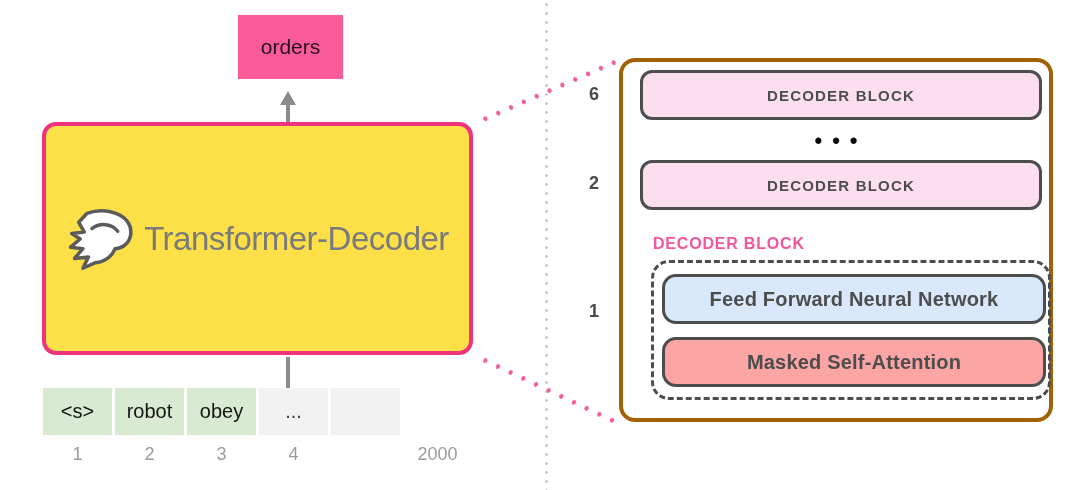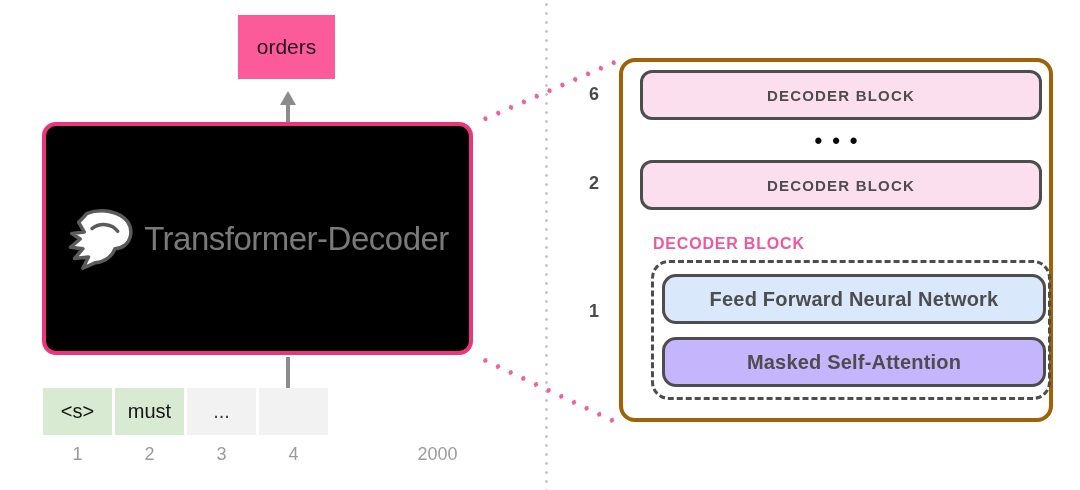--- a/index.html
+++ b/index.html
@@ -20,33 +20,33 @@
     position:absolute; height:5px;
     background-image:radial-gradient(circle closest-side, #ef5e9e 85%, transparent);
     background-size:14px 5px; background-repeat:repeat-x;
     transform-origin:left center;
   }
   .pink-dots.top { left:479px; top:119px; width:155px; transform:rotate(-23.6deg); }
   .pink-dots.bottom { left:479px; top:355px; width:157px; transform:rotate(25.3deg); }
 
   
   .orders-box {
-    position:absolute; left:238px; top:15px; width:97px; height:64px;
+    position:absolute; left:238px; top:15px; width:105px; height:64px;
     background:#fb5b98; display:flex; align-items:center; justify-content:center;
     font-size:21px; color:#26101f;
   }
   .up-arrow-line { position:absolute; left:286px; top:104px; width:4px; height:19px; background:#8c8c8c; }
   .up-arrow-head {
     position:absolute; left:280px; top:91px; width:0; height:0;
     border-left:8px solid transparent; border-right:8px solid transparent;
     border-bottom:14px solid #8c8c8c;
   }
   .main-box {
     position:absolute; left:42px; top:122px; width:431px; height:233px;
-    box-sizing:border-box; background:#000000; border:4px solid #f0337d; border-radius:14px;
+    box-sizing:border-box; background:#fde047; border:4px solid #f0337d; border-radius:14px;
     display:flex; align-items:center; justify-content:center; gap:8px;
   }
   .main-title { font-size:33px; color:#7a7a7a; letter-spacing:-0.5px; white-space:nowrap; }
   .logo { width:70px; height:64px; flex:0 0 auto; }
 
   .down-connector { position:absolute; left:286px; top:357px; width:4px; height:31px; background:#8c8c8c; }
 
   .token-row { position:absolute; left:43px; top:388px; display:flex; gap:3px; }
   .token-cell {
     width:69px; height:47px; display:flex; align-items:center; justify-content:center;
@@ -82,21 +82,21 @@
     position:absolute; left:28px; top:198px; width:400px; height:140px; box-sizing:border-box;
     border:3px dashed #4d4d4d; border-radius:18px;
   }
   .layer {
     position:absolute; left:8px; width:384px; height:50px; box-sizing:border-box;
     border:3px solid #4d4d4d; border-radius:14px;
     display:flex; align-items:center; justify-content:center;
     font-size:20px; font-weight:bold; color:#4d4d4d; letter-spacing:0.2px;
   }
   .layer.ffnn { top:11px; background:#d9e8fb; }
-  .layer.attn { top:74px; background:#c4b5fd; }
+  .layer.attn { top:74px; background:#fca5a5; }
 
   .layer-num {
     position:absolute; width:22px; text-align:center;
     font-size:18px; font-weight:bold; color:#4a4a4a;
   }
   .layer-num.n6 { left:583px; top:84px; }
   .layer-num.n2 { left:583px; top:173px; }
   .layer-num.n1 { left:583px; top:301px; }
 </style>
 </head>
@@ -126,21 +126,24 @@
     <span class="main-title">Transformer-Decoder</span>
   </div>
 
   <div class="down-connector"></div>
 
   <div class="token-row">
     <div class="token-cell green">
         <span>&lt;s&gt;</span>
       </div>
     <div class="token-cell green">
-        <span>must</span>
+        <span>robot</span>
+      </div>
+    <div class="token-cell green">
+        <span>obey</span>
       </div>
     <div class="token-cell gray">
         <span>...</span>
       </div>
     <div class="token-cell gray">
         <span></span>
       </div>
   </div>
   <div class="index-row">
     <div class="index-cell">1</div>

